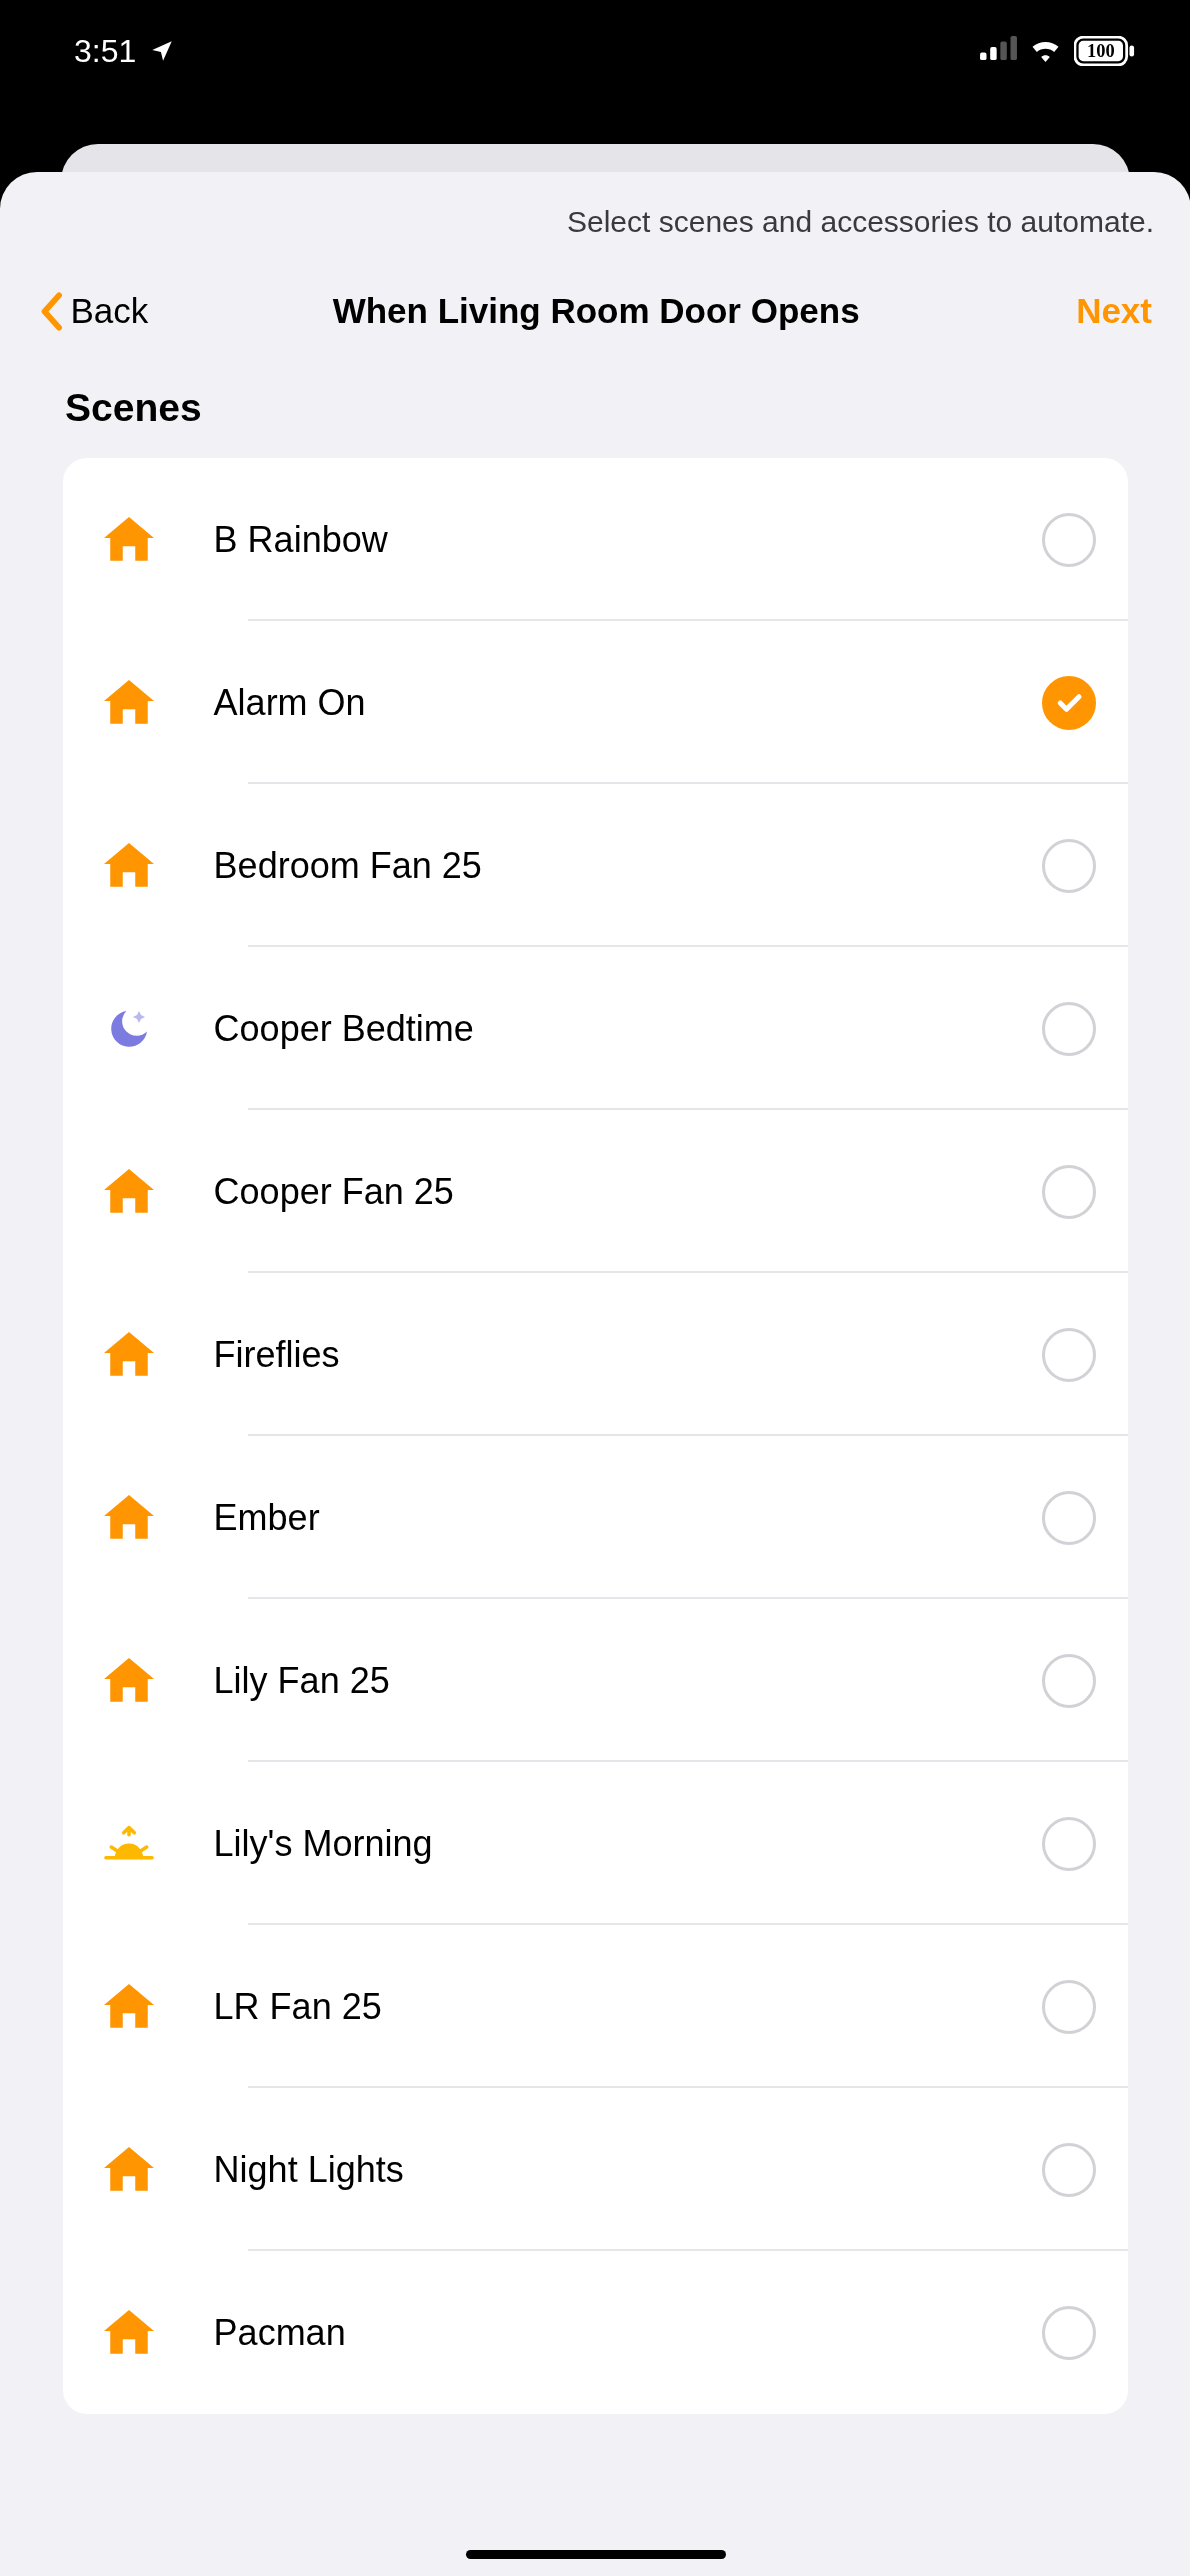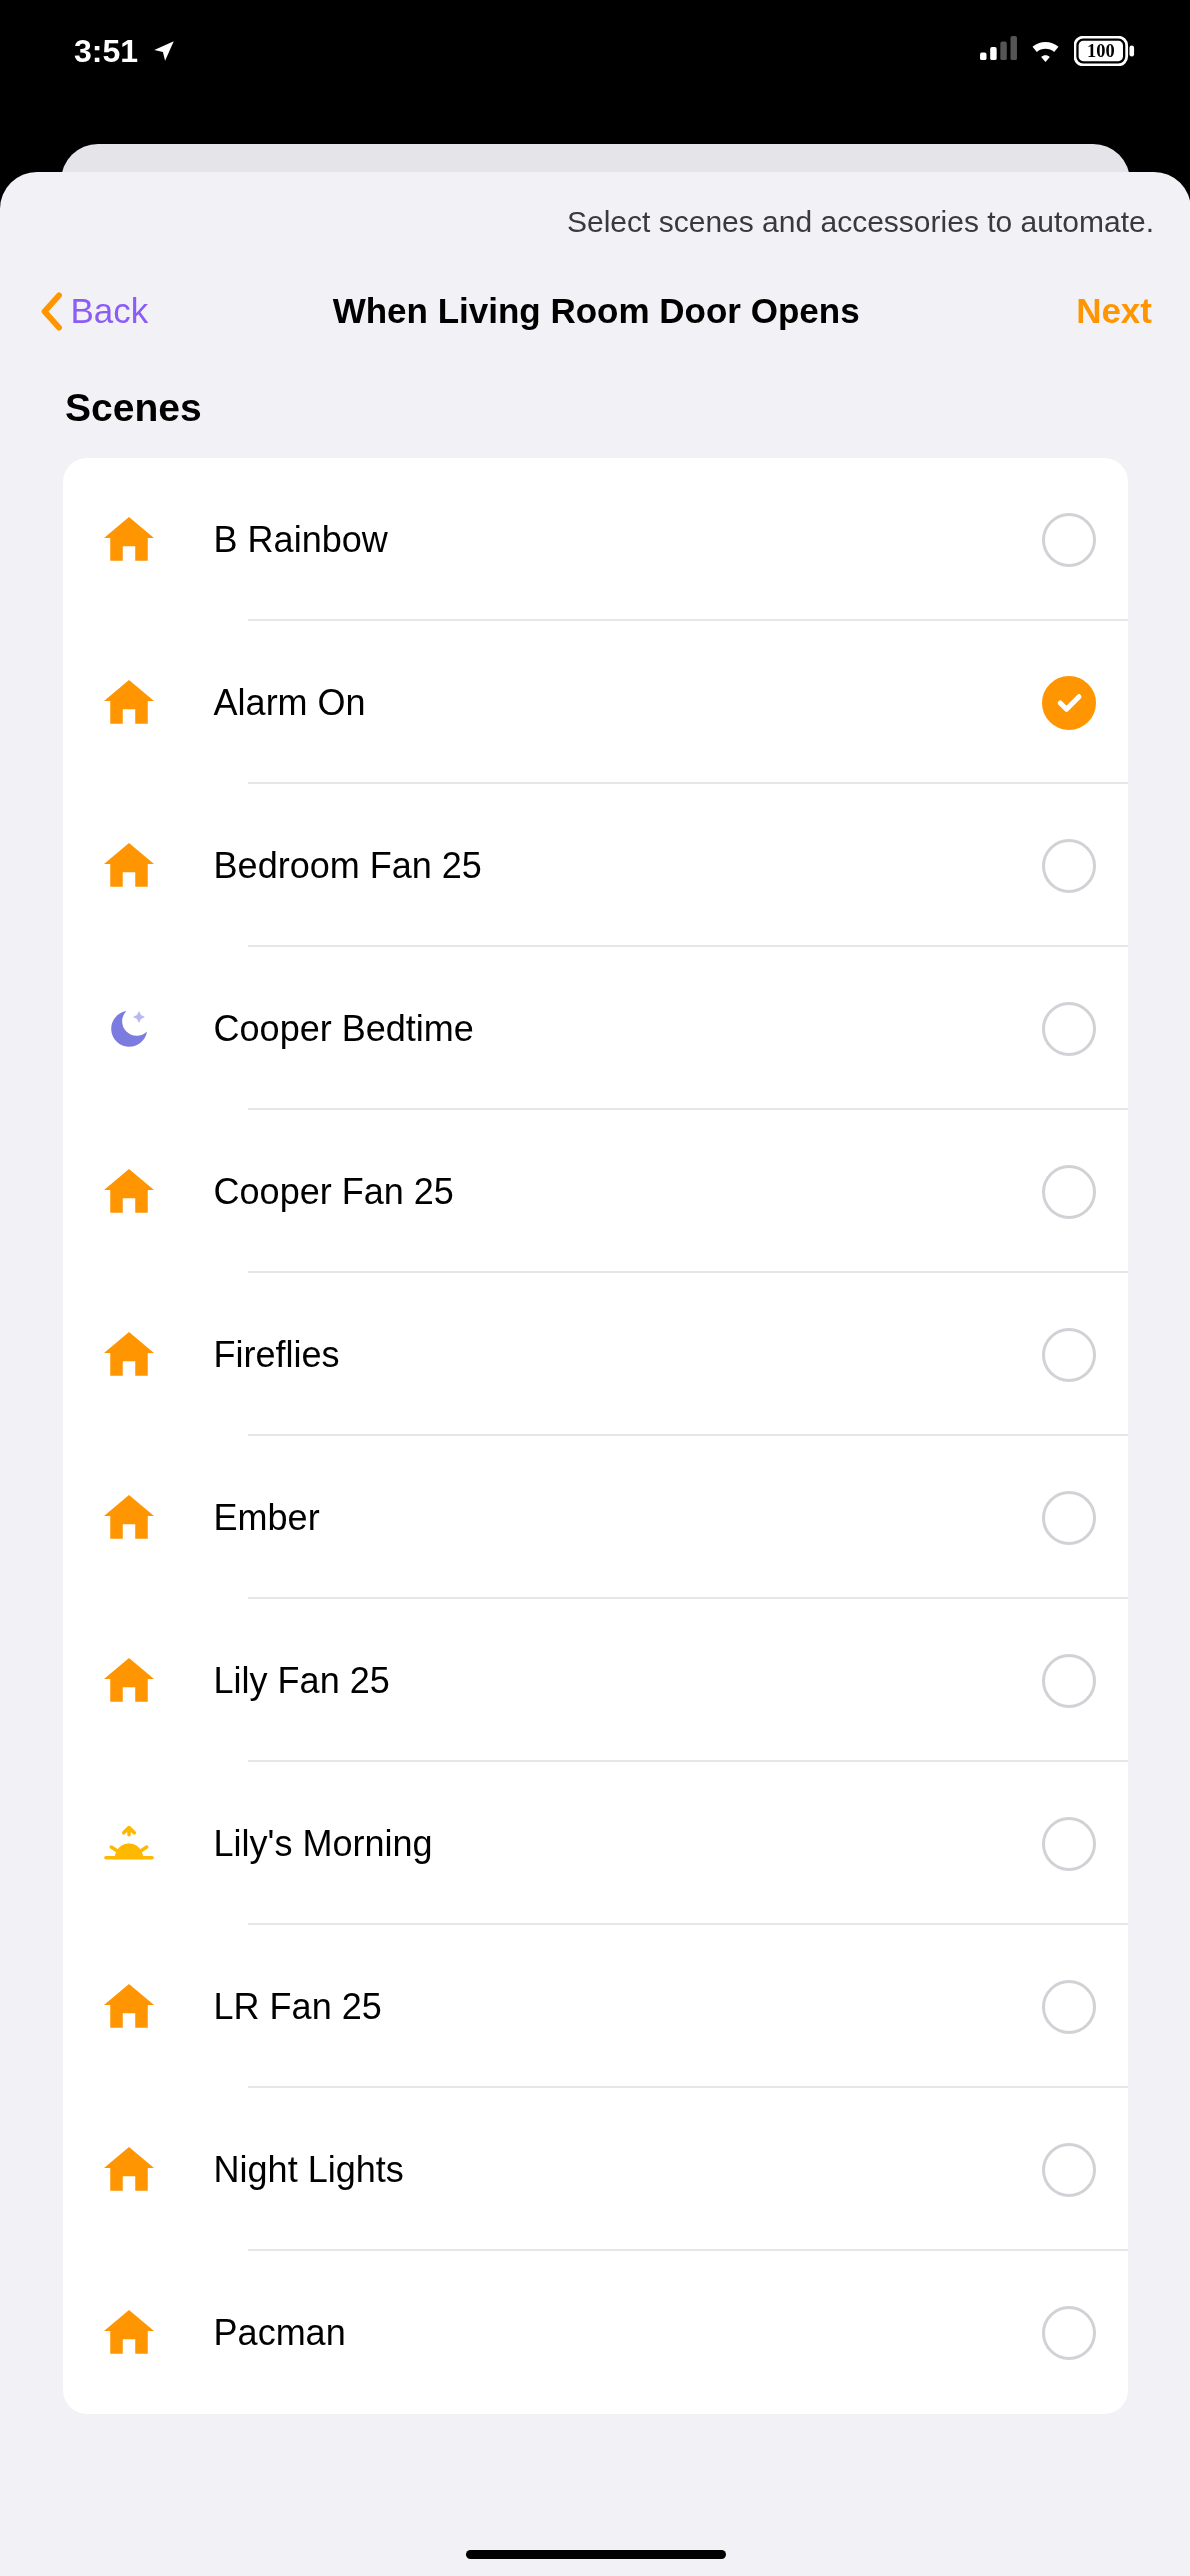--- a/index.html
+++ b/index.html
@@ -17,21 +17,21 @@
       justify-content: space-between;
       align-items: center;
       padding: 0 56px 0 74px;
       color: #fff;
     }
     .status-left {
       display: flex;
       align-items: center;
       gap: 13px;
       font-size: 32px;
-      font-weight: 700;
+      font-weight: 400;
     }
     .status-right {
       display: flex;
       align-items: flex-start;
       gap: 11px;
     }
     .sheet-back {
       position: absolute;
       top: 144px;
       left: 61px;
@@ -59,21 +59,21 @@
     .nav-bar {
       display: flex;
       align-items: center;
       justify-content: space-between;
       padding: 15px 39px 33px;
     }
     .back-btn {
       display: flex;
       align-items: center;
       gap: 7.4px;
-      color: #8b5cf6;
+      color: #000000;
       font-size: 35px;
     }
     .nav-title {
       font-size: 35px;
       font-weight: 600;
       color: #000;
       flex: 1;
       text-align: center;
       margin-left: -32px;
     }

